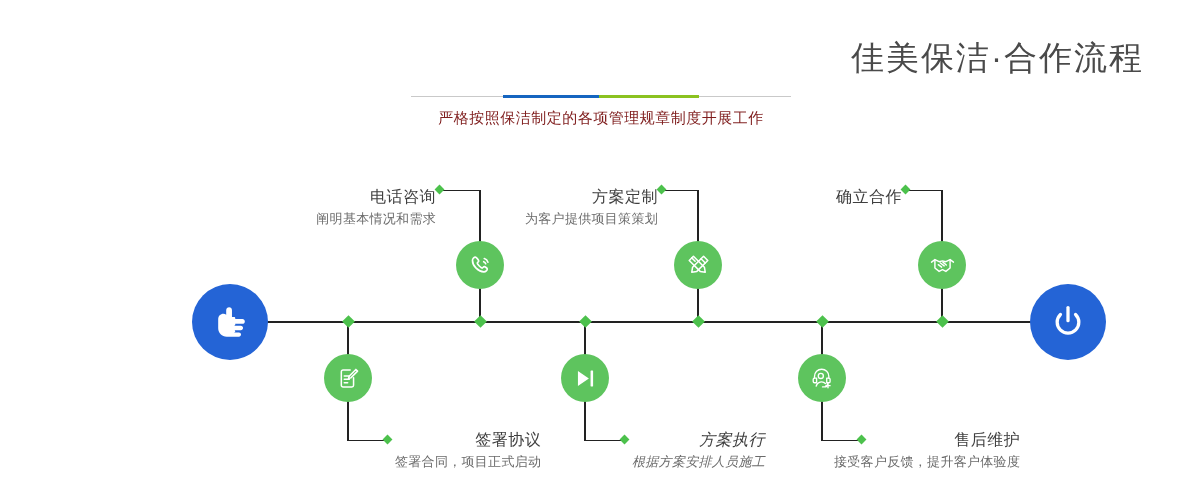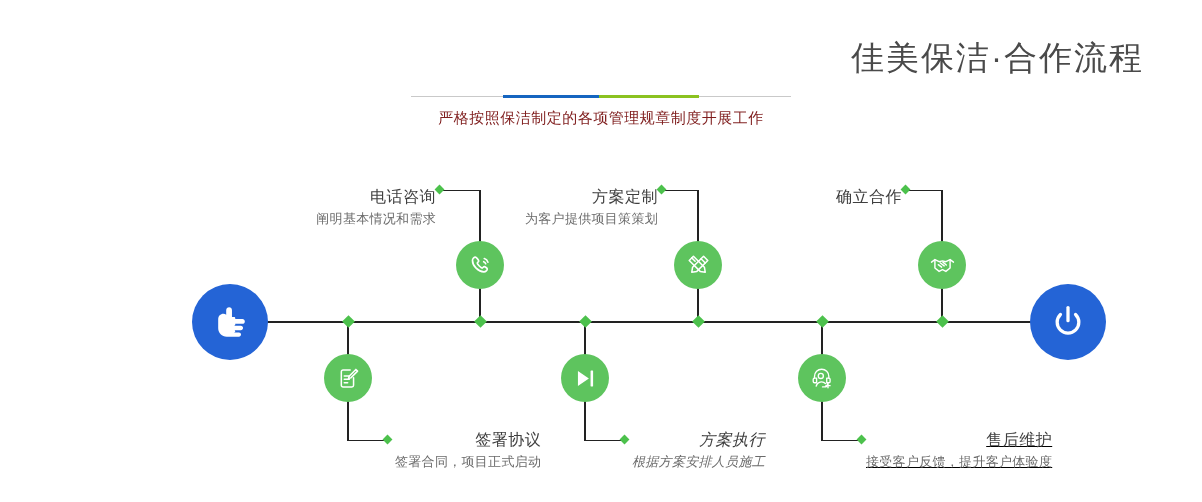--- a/index.html
+++ b/index.html
@@ -313,19 +313,19 @@
           <path d="M13 31h5v11h-5a3 3 0 0 1-3-3v-5a3 3 0 0 1 3-3z"></path>
           <path d="M47 31h-5v11h5a3 3 0 0 0 3-3v-5a3 3 0 0 0-3-3z"></path>
           <path d="M44 42v3a7 7 0 0 1-7 7h-5"></path>
           <circle cx="28" cy="26" r="6"></circle>
           <path d="M17 50a13 13 0 0 1 22-6"></path>
           <line x1="45" y1="44" x2="45" y2="54"></line>
           <line x1="40" y1="49" x2="50" y2="49"></line>
         </svg>
       </span>
     </div>
-    <div class="label align-left" style="left:826px; top:429px;text-decoration:underline;">
+    <div class="label align-left" style="left:794px; top:429px;">
       <div class="l-title">售后维护</div>
       <div class="l-desc">接受客户反馈，提升客户体验度</div>
     </div>
 
   </div>
 </div>
 
 </body></html>

